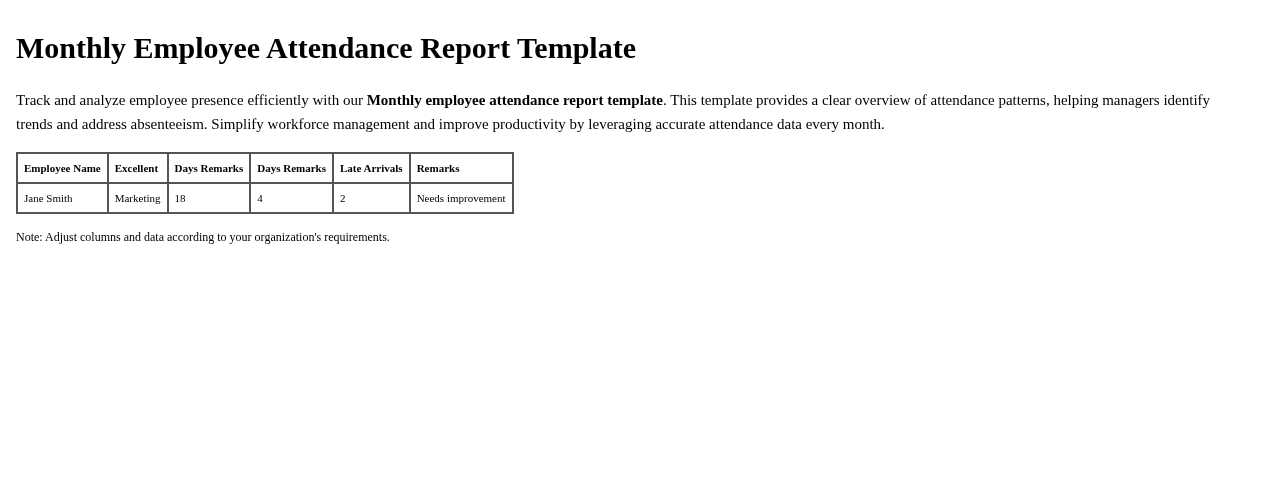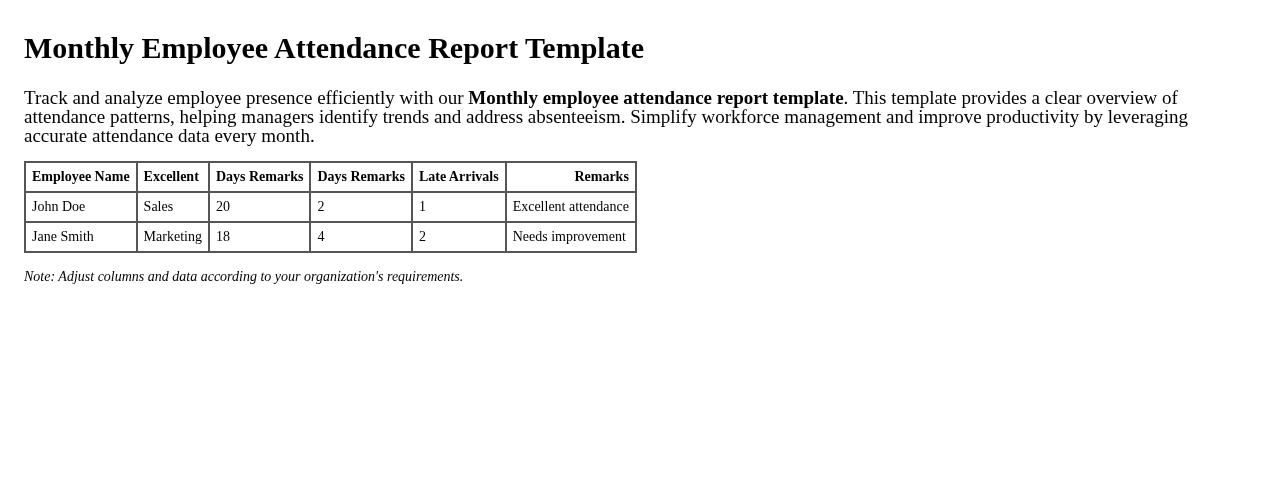--- a/index.html
+++ b/index.html
@@ -2,52 +2,51 @@
 <html><head>
   <meta charset="utf-8">
   <style>
     html, body { margin: 0; padding: 0; background: #ffffff; }
     body {
       width: 1278px; height: 501px; overflow: hidden;
       font-family: "Liberation Serif", "DejaVu Serif", serif;
       color: #000;
       font-size: 15px;
     }
-    .page { padding: 0 24px; }
+    .page { padding: 0 16px; }
     h1 {
       font-size: 30px;
       font-weight: bold;
       margin: 30px 0 0 0;
       line-height: 36px;
     }
     p.intro {
       margin: 22px 0 0 0;
-      line-height: 19px;
-      font-size: 19px;
+      line-height: 24px;
+      font-size: 15px;
       width: 1230px;
     }
     table {
       border-collapse: collapse;
       margin-top: 16px;
-      font-size: 14px;
+      font-size: 11px;
       font-family: Liberation Serif, serif;
     }
     th, td {
       border: 2px solid #555;
       padding: 0 6px;
       height: 28px;
       text-align: left;
       white-space: nowrap;
     }
     th { font-weight: bold; }
-    th.center { text-align: right; }
+    th.center { text-align: left; }
     p.note {
       margin: 16px 0 0 0;
-      font-style: italic;
-      font-size: 14px;
+      font-size: 12px;
     }
   </style>
 </head>
 <body>
 
 <div class="page">
   <h1>Monthly Employee Attendance Report Template</h1>
 
   <p class="intro"><span>Track and analyze employee presence efficiently with our </span><strong>Monthly employee attendance report template</strong><span>. This template provides a clear overview of attendance patterns, helping managers identify trends and address absenteeism. Simplify workforce management and improve productivity by leveraging accurate attendance data every month.</span></p>
 
@@ -57,28 +56,20 @@
         <th>Employee Name</th>
         <th>Excellent</th>
         <th>Days Remarks</th>
         <th>Days Remarks</th>
         <th>Late Arrivals</th>
         <th class="center">Remarks</th>
       </tr>
     </thead>
     <tbody>
       <tr>
-        <td>John Doe</td>
-        <td>Sales</td>
-        <td>20</td>
-        <td>2</td>
-        <td>1</td>
-        <td>Excellent attendance</td>
-      </tr>
-      <tr>
         <td>Jane Smith</td>
         <td>Marketing</td>
         <td>18</td>
         <td>4</td>
         <td>2</td>
         <td>Needs improvement</td>
       </tr>
     </tbody>
   </table>
 

